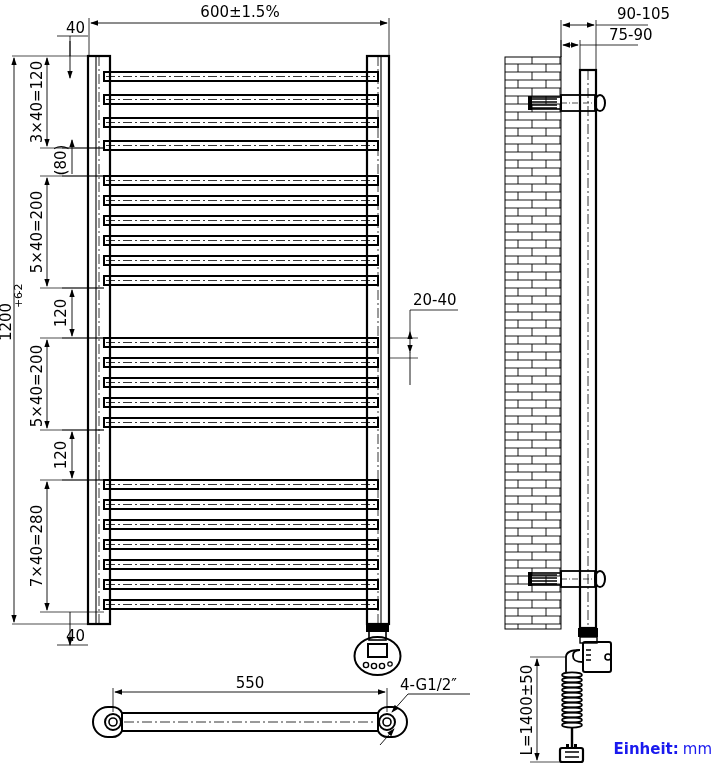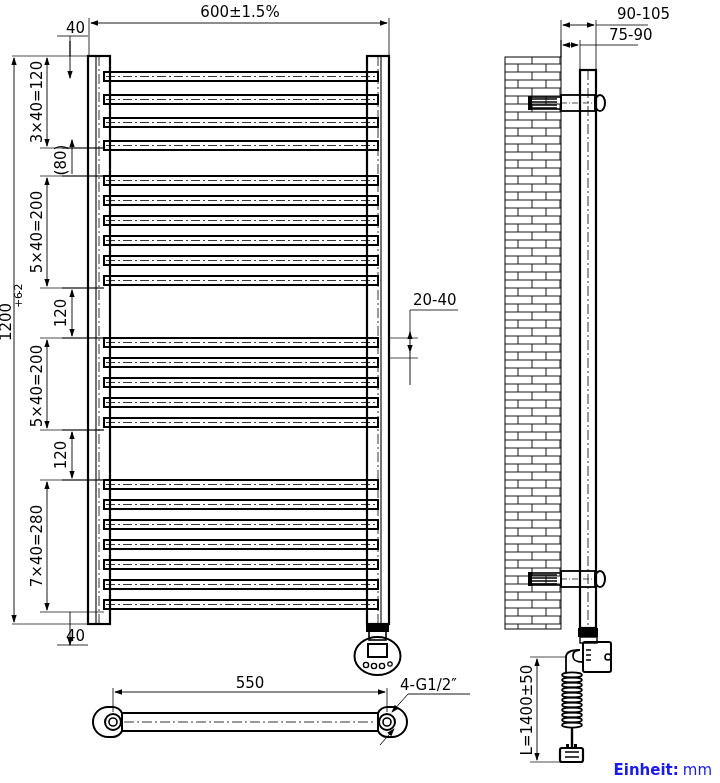--- a/index.html
+++ b/index.html
@@ -4,21 +4,21 @@
 <style>
   html,body{margin:0;padding:0;background:#ffffff;}
   body{width:720px;height:783px;position:relative;overflow:hidden;
        font-family:"DejaVu Sans","Liberation Sans",sans-serif;color:#000;}
   .stage{position:absolute;left:0;top:0;width:720px;height:783px;}
   svg{position:absolute;left:0;top:0;}
   .dimtext{font-family:"DejaVu Sans","Liberation Sans",sans-serif;font-size:15px;fill:#000;}
   .dimtext.sm{font-size:11px;}
   .unit-b{font-family:"DejaVu Sans","Liberation Sans",sans-serif;font-size:15px;font-weight:bold;}
   .unit-n{font-family:"DejaVu Sans","Liberation Sans",sans-serif;font-size:15px;}
-  .unitbox{position:absolute;right:8px;bottom:4px;white-space:nowrap;}
+  .unitbox{position:absolute;right:8px;bottom:25px;white-space:nowrap;}
 </style>
 </head>
 <body>
 
 <div class="stage">
 
 <svg width="720" height="783" viewBox="0 0 720 783">
   <defs>
     <marker id="ah" markerWidth="9" markerHeight="9" refX="8" refY="3" orient="auto" markerUnits="strokeWidth">
       <path d="M0,0 L9,3 L0,6 z" fill="#000"></path>

